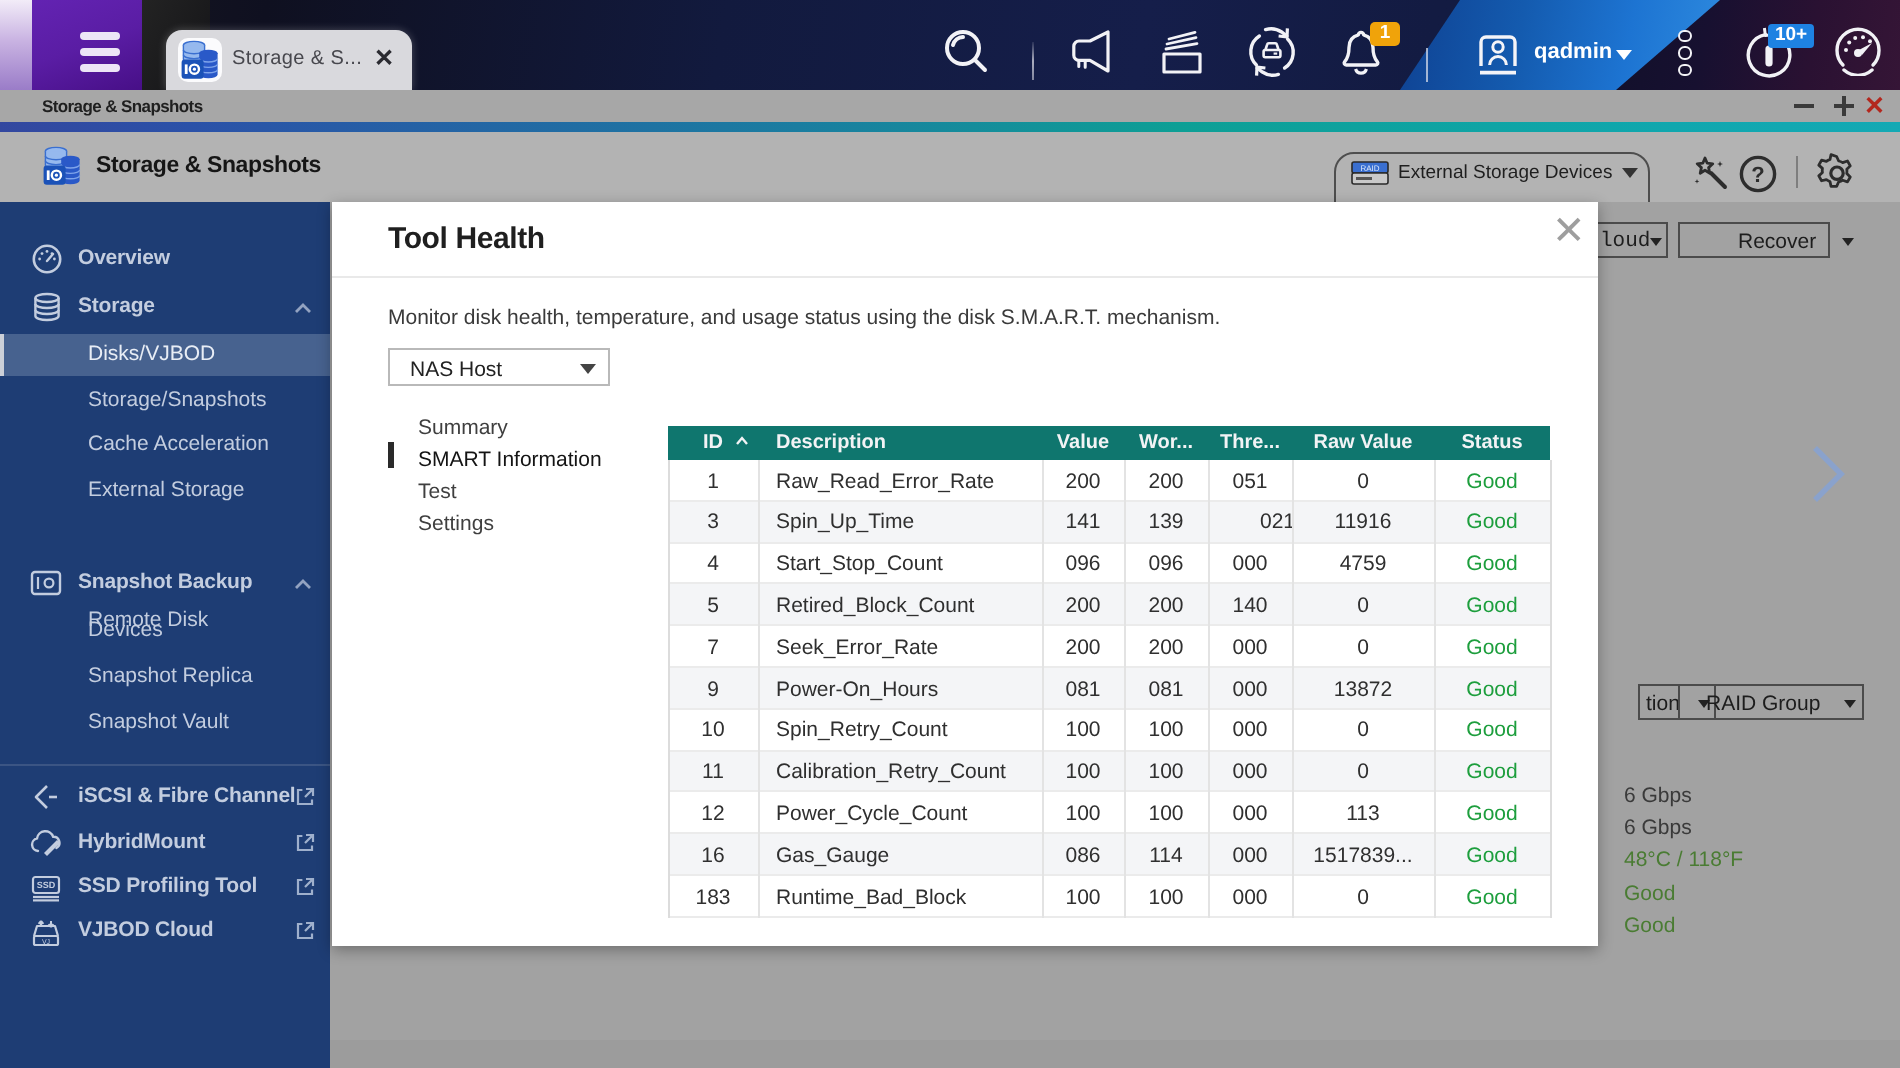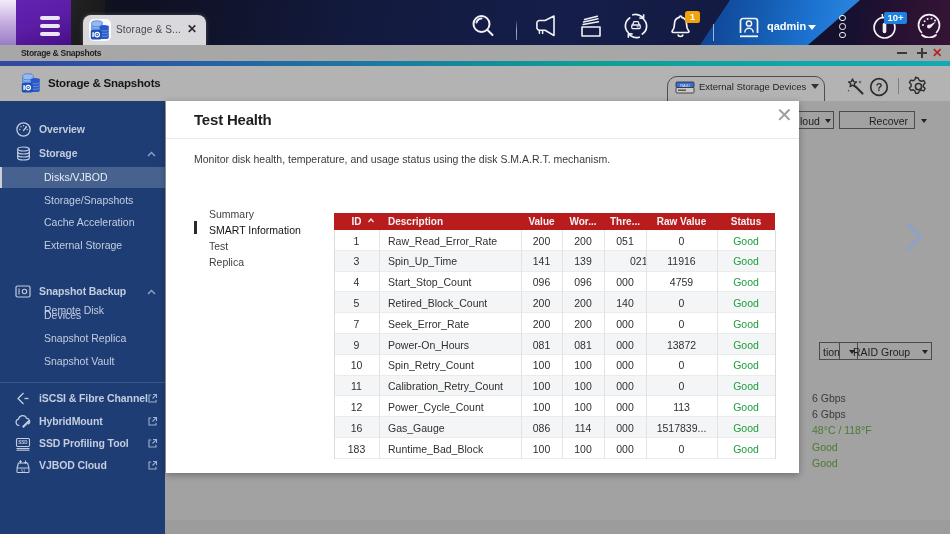--- a/index.html
+++ b/index.html
@@ -67,21 +67,21 @@
   #mdivider { left:0; top:37.5px; width:633px; height:1px; background:#e9e9e9; }
   #mpara { left:28px; top:52.5px; font-size:10.5px; color:#3a3a3a; white-space:nowrap; }
   .msel { position:absolute; top:73.5px; height:19px; background:#fff; border:1px solid #b9b9b9; }
   .msel .t { position:absolute; top:3.5px; font-size:10.5px; color:#222; }
   .msel .c { position:absolute; top:7px; width:0; height:0; border-left:4px solid transparent; border-right:4px solid transparent; border-top:5px solid #444; }
   .mnav { position:absolute; left:43px; font-size:10.5px; color:#3f3f3f; white-space:nowrap; }
   #mnavbar { left:28px; top:120.5px; width:2.5px; height:12.5px; background:#2a2a2a; }
 
   
   #mtable { left:168px; top:112px; width:441px; height:246.5px; font-size:10.5px; color:#2f2f2f; }
-  #mthead { position:absolute; left:0; top:0; width:441px; height:17.5px; background:#b91c1c; }
+  #mthead { position:absolute; left:0; top:0; width:441px; height:17.5px; background:#0f766e; }
   .th { position:absolute; top:3.5px; font-size:10px; font-weight:bold; color:#f2f3f5; }
   .trow { position:absolute; left:0; width:441px; height:20.8px; border-bottom:1px solid #ebebeb; background:#fff; }
   .trow.alt { background:#f4f5f7; }
   .td { position:absolute; top:4.5px; text-align:center; }
   .tdl { position:absolute; top:4.5px; left:54px; }
   .good { color:#1d9e3d; }
   .colline { position:absolute; top:17.5px; width:1px; height:229px; background:#e3e3e3; }
 </style>
 </head>
 <body>
@@ -305,21 +305,21 @@
 <text x="8" y="12.8" text-anchor="middle" font-size="3.5" fill="#c3cddf" font-family="Liberation Sans">VJ</text>
 </svg>
     <div class="sbitem" style="top:358.5px;">VJBOD Cloud</div>
     <svg class="extlnk" style="top:359.5px;" viewBox="0 0 11 11">
         <path d="M4.2 2 H2 v7 h7 V6.8 M6 1.5 h3.5 V5 M9.3 1.7 L5.5 5.5" fill="none" stroke="#9fb0cc" stroke-width="1.1"></path>
       </svg>
   </div>
 
   <div id="content" class="abs">
     <div class="gbtn" style="left:630px; top:10px; width:39px;">
-        <span class="t" style="left:4px;">loud</span>
+        <span class="t" style="left:4px;font-family:Liberation Mono, monospace;">loud</span>
         <div class="gcaret" style="left:29px;"></div>
       </div>
     <div class="gbtn" style="left:674px; top:10px; width:76px;padding-left:12px;">
         <span class="t" style="left:29px;">Recover</span>
         <div class="gcaret" style="left:81px;"></div>
       </div>
     <svg class="abs" style="left:739px; top:121px;" width="20" height="30" viewBox="0 0 20 30">
         <path d="M3.5 2 L16.5 15 L3.5 28" fill="none" stroke="#8aa2cc" stroke-width="2.8"></path>
       </svg>
     <div class="gbtn" style="left:630px; top:241.5px; width:39px;margin-left:24px;">
@@ -332,29 +332,33 @@
       </div>
     <div class="ginfo" style="top:291.5px;">6 Gbps</div>
     <div class="ginfo" style="top:307.5px;">6 Gbps</div>
     <div class="ginfo ggreen" style="top:323.5px;">48°C / 118°F</div>
     <div class="ginfo ggreen" style="top:340px;">Good</div>
     <div class="ginfo ggreen" style="top:356px;">Good</div>
     <div id="botstrip" class="abs" style="left:0; top:419px; width:785px; height:15px;"></div>
   </div>
 
   <div id="modal" class="abs">
-    <div id="mtitle" class="abs">Test Health</div>
+    <div id="mtitle" class="abs">Tool Health</div>
     <div id="mclose" class="abs">✕</div>
     <div id="mdivider" class="abs"></div>
     <div id="mpara" class="abs">Monitor disk health, temperature, and usage status using the disk S.M.A.R.T. mechanism.</div>
+    <div class="msel" style="left:28px; width:111px;">
+        <span class="t" style="left:10px;">NAS Host</span>
+        <span class="c" style="left:95px;"></span>
+      </div>
     <div class="mnav" style="top:107px;">Summary</div>
     <div class="mnav" style="top:123px; color:#141414;">SMART Information</div>
     <div id="mnavbar" class="abs"></div>
     <div class="mnav" style="top:139px;">Test</div>
-    <div class="mnav" style="top:155px;">Replica</div>
+    <div class="mnav" style="top:155px;">Settings</div>
     <div id="mtable" class="abs">
         <div id="mthead" class="abs">
           <span class="th" style="left:0px; width:45px; text-align:center;">ID</span>
           <svg class="abs" style="left:33px; top:4px;" width="8" height="8" viewBox="0 0 8 8">
             <path d="M1.5 5 L4 2 L6.5 5" fill="none" stroke="#f2f3f5" stroke-width="1.2"></path>
           </svg>
           <span class="th" style="left:54px;">Description</span>
           <span class="th" style="left:187px; width:41px; text-align:center;">Value</span>
           <span class="th" style="left:228px; width:42px; text-align:center;">Wor...</span>
           <span class="th" style="left:270px; width:42px; text-align:center;">Thre...</span>

